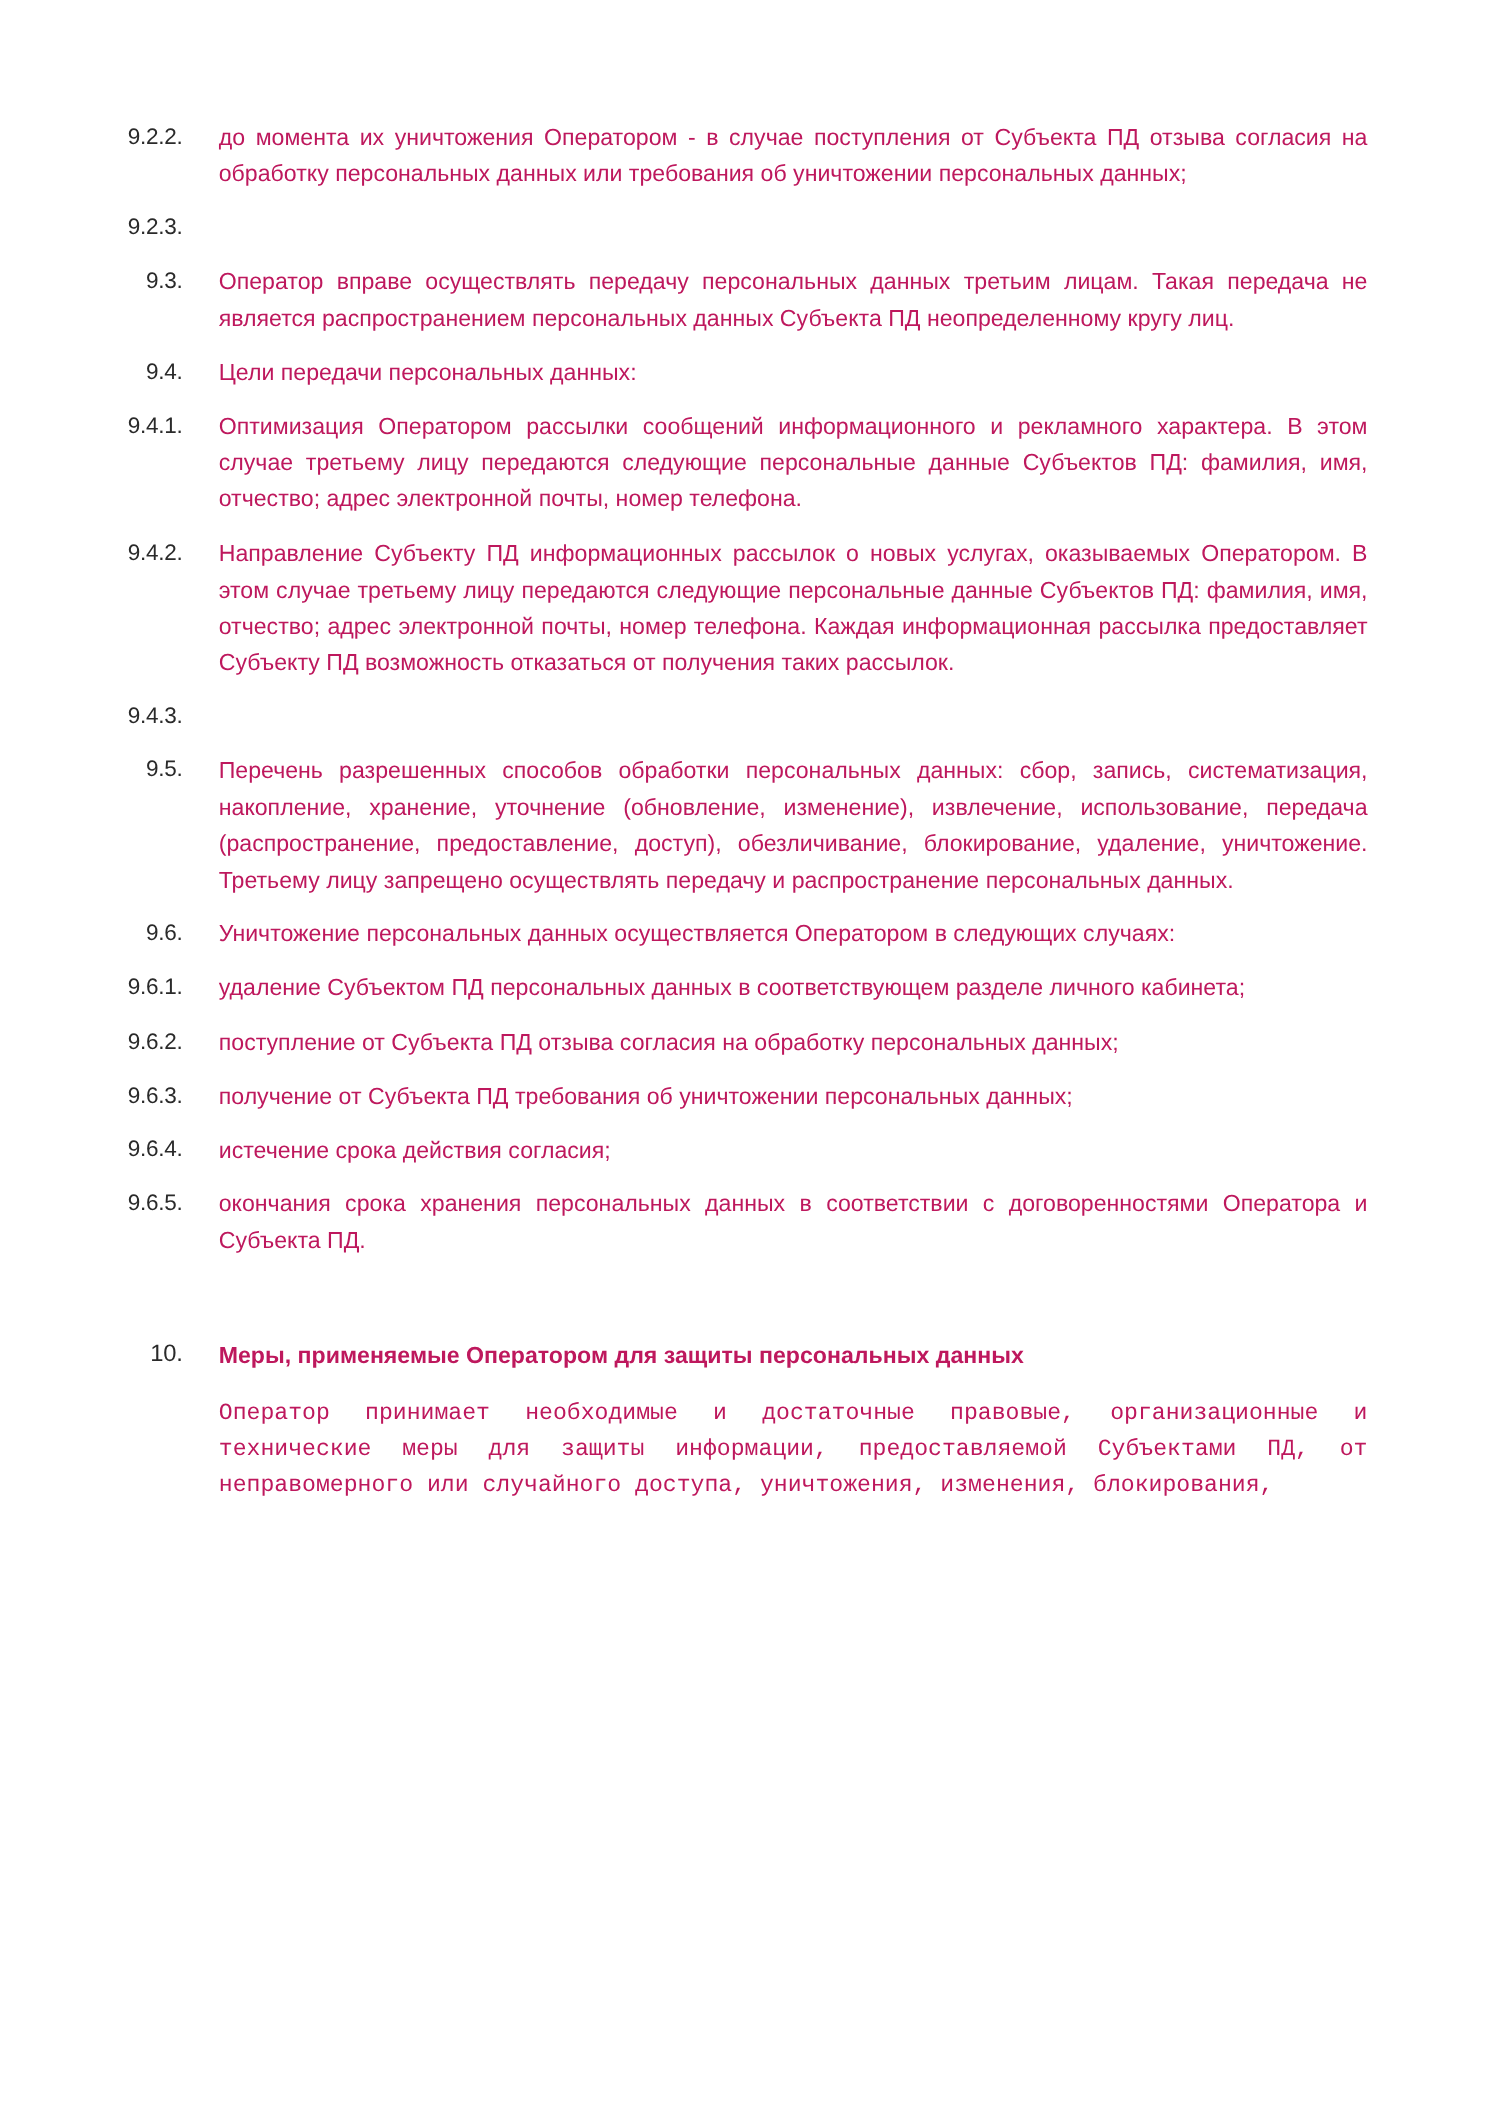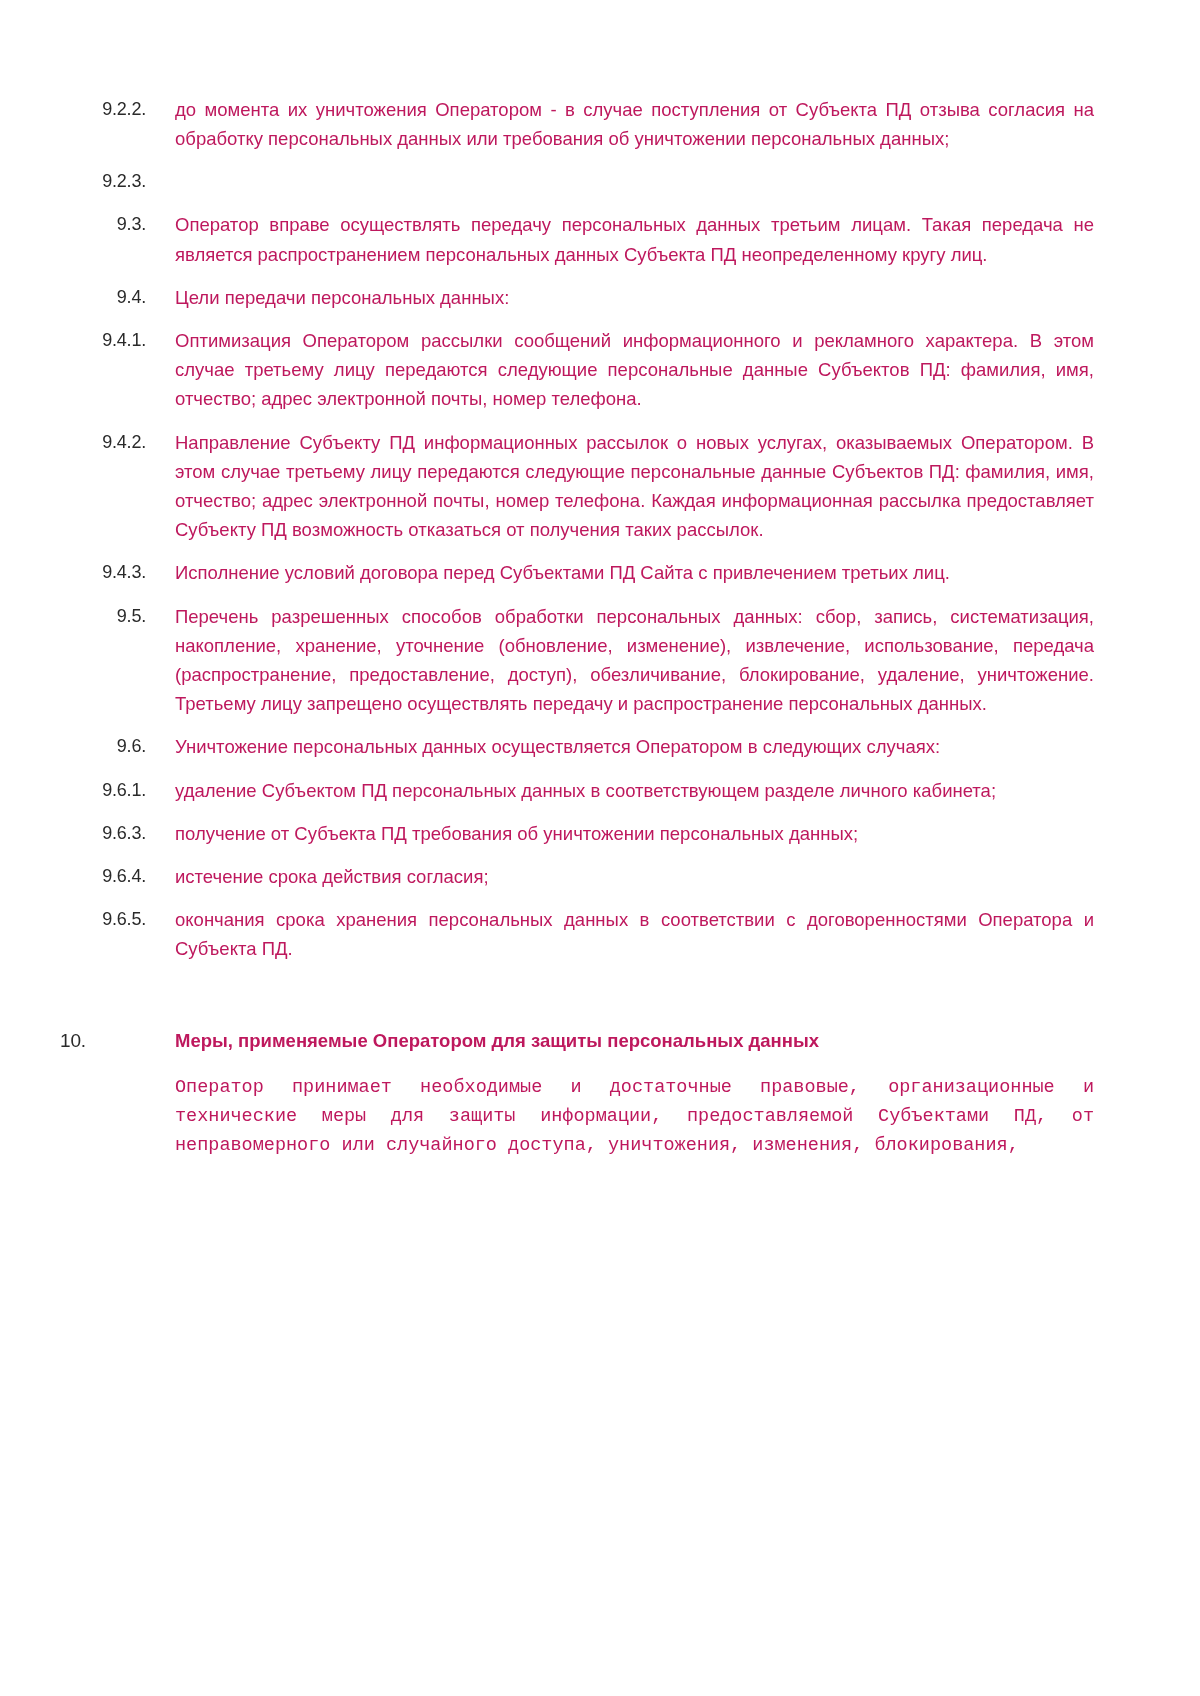--- a/index.html
+++ b/index.html
@@ -39,21 +39,21 @@
     }
     .text {
       margin-left: 29px;
       width: 919px;
       font-size: 18.5px;
       line-height: 29.2px;
       text-align: justify;
       color: #be185d;
     }
     .heading .text { font-weight: bold; }
-    .heading .num { font-size: 19px; text-align: center; }
+    .heading .num { font-size: 19px; }
     .heading { margin-top: 62px; margin-bottom: 18px; }
     .para { display: flex; }
     .para .text { margin-left: 175px; font-family: Liberation Mono, monospace; }
   </style>
 </head>
 <body>
 
 <div class="page">
   <div class="content">
 
@@ -81,38 +81,41 @@
       <div class="text">Оптимизация Оператором рассылки сообщений информационного и рекламного характера. В этом случае третьему лицу передаются следующие персональные данные Субъектов ПД: фамилия, имя, отчество; адрес электронной почты, номер телефона.</div>
     </div>
 
     <div class="item">
       <div class="num">9.4.2.</div>
       <div class="text">Направление Субъекту ПД информационных рассылок о новых услугах, оказываемых Оператором. В этом случае третьему лицу передаются следующие персональные данные Субъектов ПД: фамилия, имя, отчество; адрес электронной почты, номер телефона. Каждая информационная рассылка предоставляет Субъекту ПД возможность отказаться от получения таких рассылок.</div>
     </div>
 
     <div class="item">
       <div class="num">9.4.3.</div>
-      <div class="text">Исполнение условий договора перед Субъектами ПД Сайта с привлечением третьих лиц.</div>
     </div>
 
     <div class="item">
       <div class="num">9.5.</div>
       <div class="text">Перечень разрешенных способов обработки персональных данных: сбор, запись, систематизация, накопление, хранение, уточнение (обновление, изменение), извлечение, использование, передача (распространение, предоставление, доступ), обезличивание, блокирование, удаление, уничтожение. Третьему лицу запрещено осуществлять передачу и распространение персональных данных.</div>
     </div>
 
     <div class="item">
       <div class="num">9.6.</div>
       <div class="text">Уничтожение персональных данных осуществляется Оператором в следующих случаях:</div>
     </div>
 
     <div class="item">
       <div class="num">9.6.1.</div>
       <div class="text">удаление Субъектом ПД персональных данных в соответствующем разделе личного кабинета;</div>
     </div>
 
+    <div class="item">
+      <div class="num">9.6.2.</div>
+      <div class="text">поступление от Субъекта ПД отзыва согласия на обработку персональных данных;</div>
+    </div>
 
     <div class="item">
       <div class="num">9.6.3.</div>
       <div class="text">получение от Субъекта ПД требования об уничтожении персональных данных;</div>
     </div>
 
     <div class="item">
       <div class="num">9.6.4.</div>
       <div class="text">истечение срока действия согласия;</div>
     </div>

